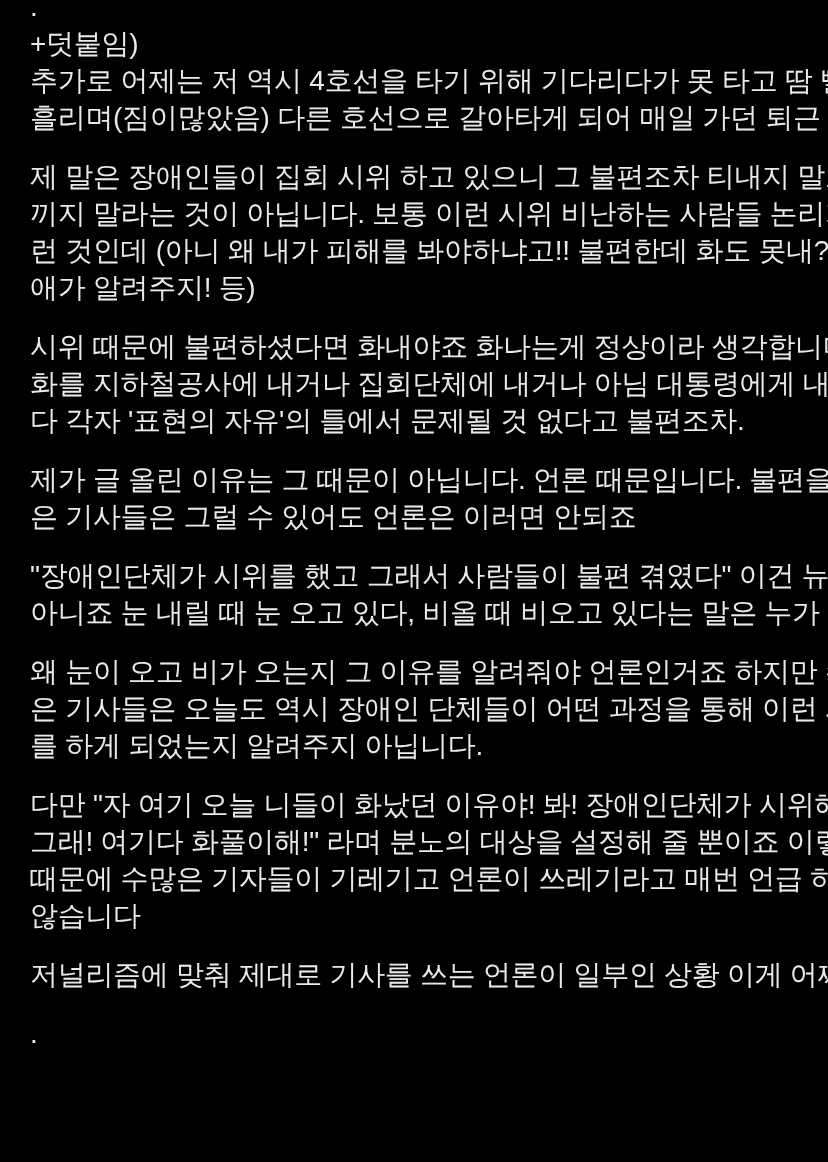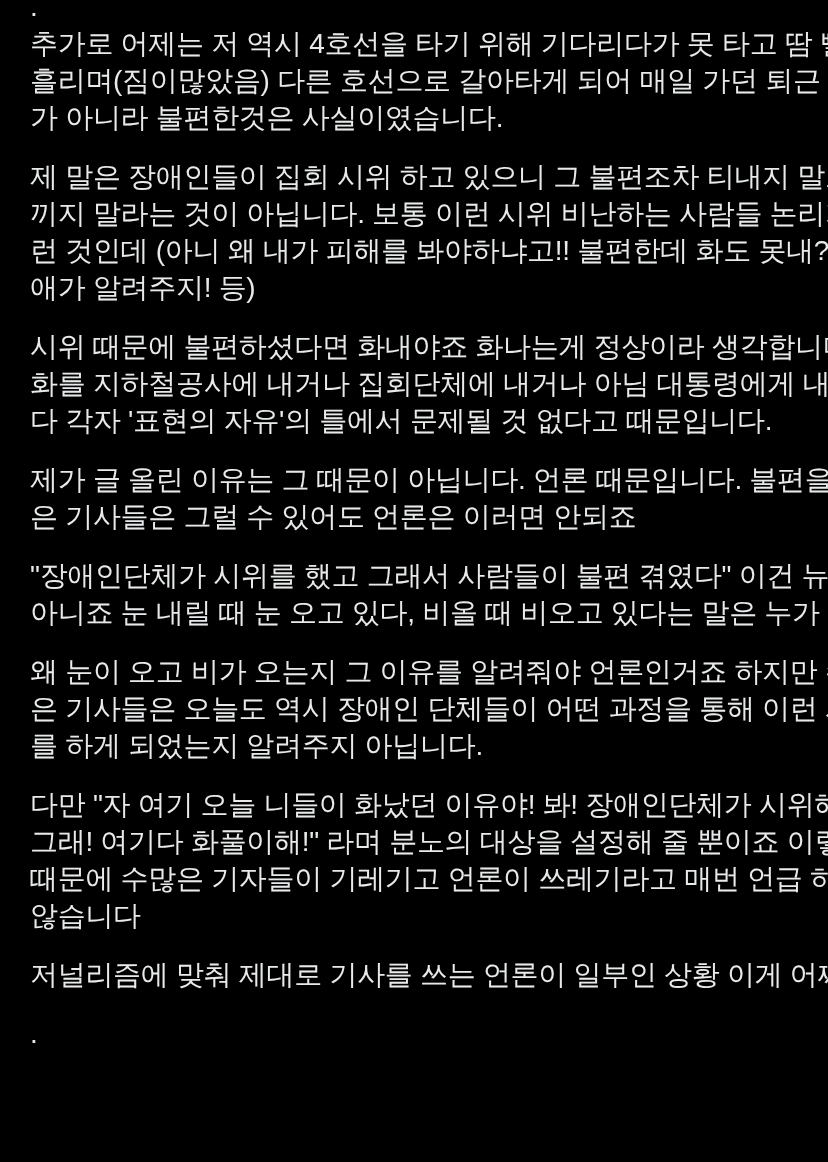--- a/index.html
+++ b/index.html
@@ -31,34 +31,34 @@
     white-space: pre;
     overflow: visible;
   }
 </style>
 </head>
 <body style="background: rgb(0, 0, 0);">
 
 <div class="post-body" style="color: rgb(231, 233, 234);">
     <div class="paragraph">
       <div class="text-line">.</div>
+      <div class="text-line">+덧붙임)</div>
       <div class="text-line">추가로 어제는 저 역시 4호선을 타기 위해 기다리다가 못 타고 땀 뻘뻘</div>
       <div class="text-line">흘리며(짐이많았음) 다른 호선으로 갈아타게 되어 매일 가던 퇴근 루트</div>
-      <div class="text-line">가 아니라 불편한것은 사실이였습니다.</div>
     </div>
     <div class="paragraph">
       <div class="text-line">제 말은 장애인들이 집회 시위 하고 있으니 그 불편조차 티내지 말고 느</div>
       <div class="text-line">끼지 말라는 것이 아닙니다. 보통 이런 시위 비난하는 사람들 논리가 그</div>
       <div class="text-line">런 것인데 (아니 왜 내가 피해를 봐야하냐고!! 불편한데 화도 못내?! 장</div>
       <div class="text-line">애가 알려주지! 등)</div>
     </div>
     <div class="paragraph">
       <div class="text-line">시위 때문에 불편하셨다면 화내야죠 화나는게 정상이라 생각합니다. 그</div>
       <div class="text-line">화를 지하철공사에 내거나 집회단체에 내거나 아님 대통령에게 내거나</div>
-      <div class="text-line">다 각자 '표현의 자유'의 틀에서 문제될 것 없다고 때문입니다.</div>
+      <div class="text-line">다 각자 '표현의 자유'의 틀에서 문제될 것 없다고 불편조차.</div>
     </div>
     <div class="paragraph">
       <div class="text-line">제가 글 올린 이유는 그 때문이 아닙니다. 언론 때문입니다. 불편을 겪</div>
       <div class="text-line">은 기사들은 그럴 수 있어도 언론은 이러면 안되죠</div>
     </div>
     <div class="paragraph">
       <div class="text-line">"장애인단체가 시위를 했고 그래서 사람들이 불편 겪였다" 이건 뉴스가</div>
       <div class="text-line">아니죠 눈 내릴 때 눈 오고 있다, 비올 때 비오고 있다는 말은 누가 못 합</div>
     </div>
     <div class="paragraph">

